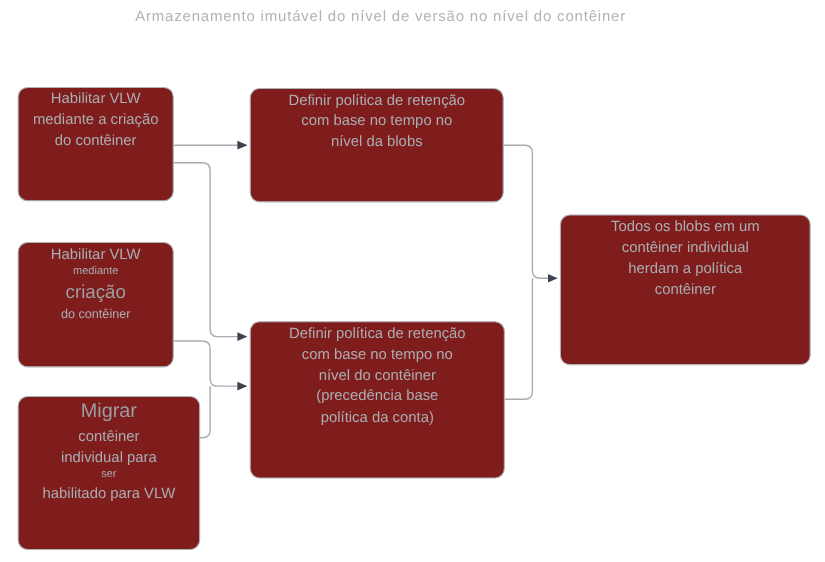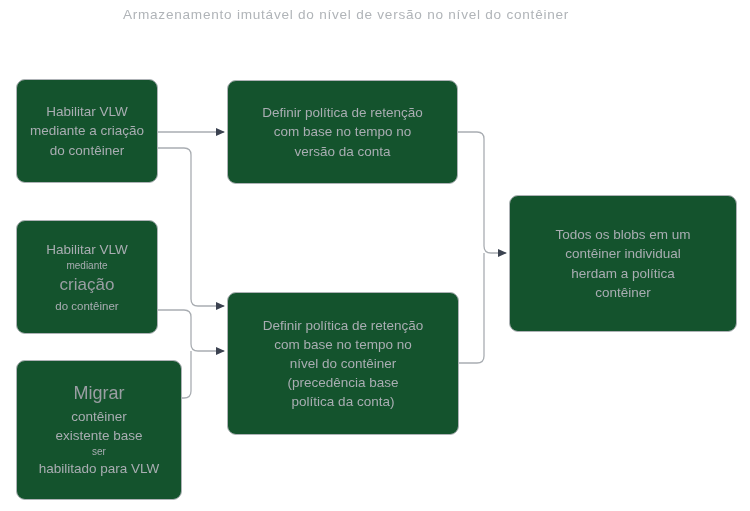--- a/index.html
+++ b/index.html
@@ -25,25 +25,24 @@
     top: 0;
     width: 750px;
     height: 511px;
     pointer-events: none;
   }
   .node {
     position: absolute;
     box-sizing: border-box;
     border: 1.3px solid #aeb2b6;
     border-radius: 9px;
-    background: #14532d;
+    background: #7f1d1d;
     display: flex;
     flex-direction: column;
     align-items: center;
-    justify-content: center;
     text-align: center;
     line-height: 1.42;
     color: #a9adb2;
     overflow: hidden;
   }
   .node .ln { display: block; width: 100%; }
 
   
   .s-xs  { font-size: 11.5px; }
   .s-sm  { font-size: 10px; }
@@ -116,29 +115,29 @@
   <div class="node" id="node-enable-vlw-creation">
     <span class="ln s-md">Habilitar VLW</span>
     <span class="ln s-sm">mediante</span>
     <span class="ln s-xl darker">criação</span>
     <span class="ln s-xs">do contêiner</span>
   </div>
 
   <div class="node" id="node-migrate-container">
     <span class="ln s-lg darker">Migrar</span>
     <span class="ln s-md">contêiner</span>
-    <span class="ln s-md">existente base</span>
+    <span class="ln s-md">individual para</span>
     <span class="ln s-sm">ser</span>
     <span class="ln s-md">habilitado para VLW</span>
   </div>
 
   <div class="node" id="node-account-policy">
     <span class="ln">Definir política de retenção</span>
     <span class="ln">com base no tempo no</span>
-    <span class="ln">versão da conta</span>
+    <span class="ln">nível da blobs</span>
   </div>
 
   <div class="node" id="node-container-policy">
     <span class="ln">Definir política de retenção</span>
     <span class="ln">com base no tempo no</span>
     <span class="ln">nível do contêiner</span>
     <span class="ln">(precedência base</span>
     <span class="ln">política da conta)</span>
   </div>
 

